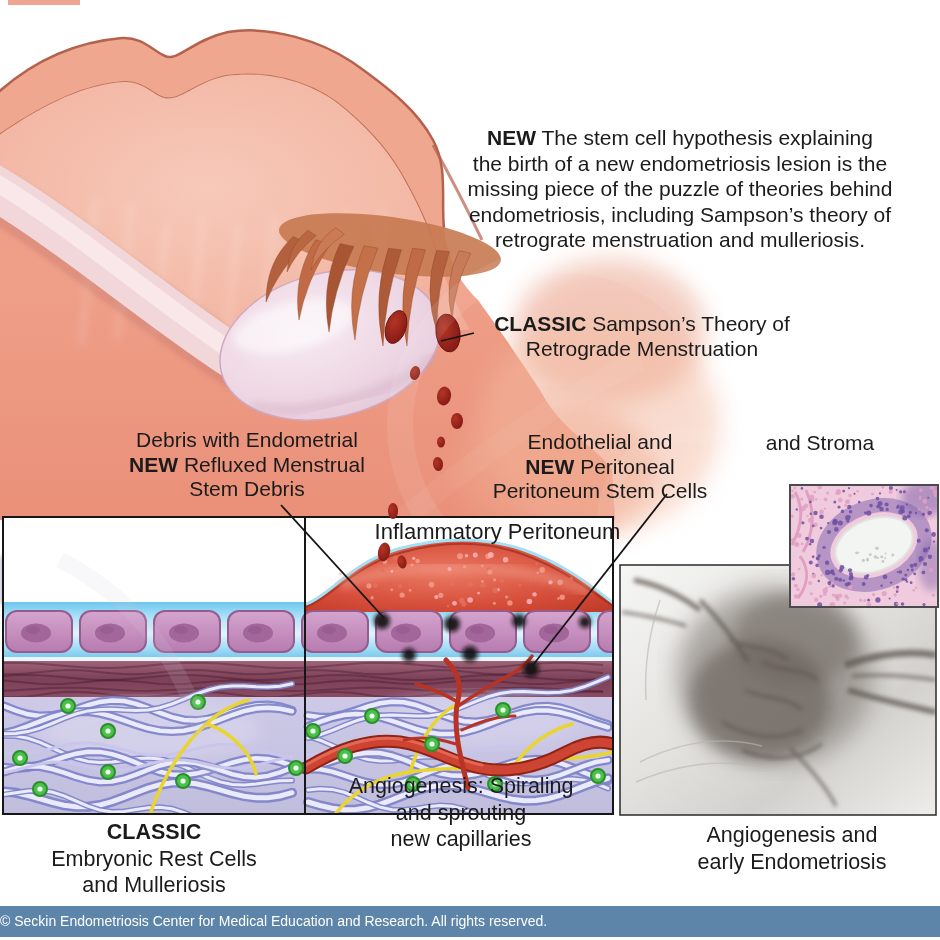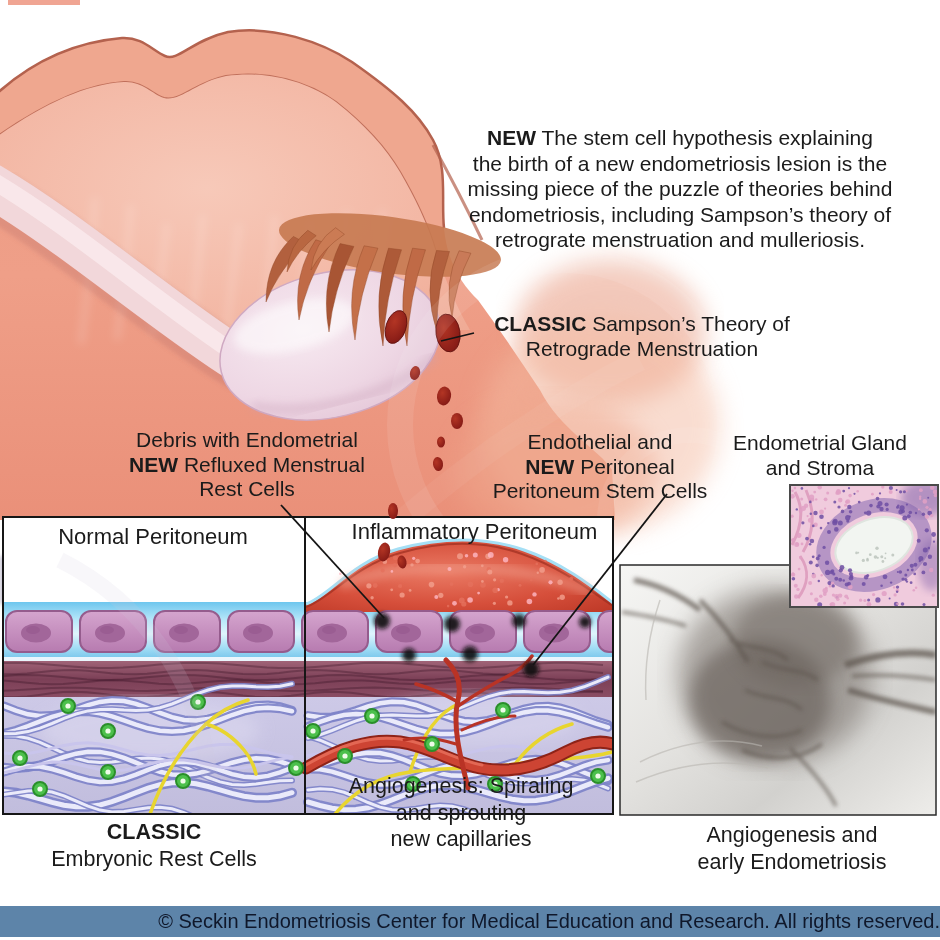--- a/index.html
+++ b/index.html
@@ -8,27 +8,27 @@
   #art{position:absolute;left:0;top:0;z-index:1;}
   .txt{position:absolute;text-align:center;color:#1b1b1b;z-index:2;}
   .ln{display:block;}
   .note{left:420px;top:125px;width:520px;font-size:21px;line-height:25.5px;}
   .classic{left:448px;top:311px;width:388px;font-size:21px;line-height:25px;}
   .refluxed{left:98px;top:428px;width:298px;font-size:21px;line-height:24.5px;}
   .peritoneal{left:452px;top:430px;width:296px;font-size:21px;line-height:24.5px;}
   .gland{left:710px;top:431px;width:220px;font-size:21px;line-height:24.5px;}
   .ptitle{font-size:22px;}
   .ptitle-normal{left:3px;top:524px;width:300px;}
-  .ptitle-inflam{left:306px;top:519px;width:337px;}
+  .ptitle-inflam{left:306px;top:519px;width:337px;padding-left:23px;}
   .cap{font-size:21.5px;line-height:26.5px;}
   .cap1{left:28px;top:819px;width:252px;}
   .cap2{left:330px;top:773px;width:262px;}
   .cap3{left:645px;top:822px;width:294px;}
   .footer{position:absolute;left:0;top:906px;width:940px;height:31px;background:#5d84a9;
-          color:#0f172a;font-size:20px;line-height:31px;text-align:right;z-index:3;}
+          color:#ffffff;font-size:14px;line-height:31px;text-align:left;z-index:3;}
   b{font-weight:bold;}
 </style>
 </head>
 <body>
 
 <div id="canvas">
 
 <svg id="art" width="940" height="940" viewBox="0 0 940 940">
   <defs>
     <linearGradient id="gradBody" x1="0" y1="0" x2="0" y2="1">
@@ -711,40 +711,39 @@
   </div>
 
   <div class="txt classic">
     <span class="ln"><b>CLASSIC</b> <span>Sampson’s Theory of</span></span>
     <span class="ln">Retrograde Menstruation</span>
   </div>
 
   <div class="txt refluxed">
     <span class="ln">Debris with Endometrial</span>
     <span class="ln"><b>NEW</b> <span>Refluxed Menstrual</span></span>
-    <span class="ln">Rest Cells</span>
+    <span class="ln">Stem Debris</span>
   </div>
 
   <div class="txt peritoneal">
     <span class="ln">Endothelial and</span>
     <span class="ln"><b>NEW</b> <span>Peritoneal</span></span>
     <span class="ln">Peritoneum Stem Cells</span>
   </div>
 
   <div class="txt gland">
-    <span class="ln">Endometrial Gland</span>
     <span class="ln">and Stroma</span>
   </div>
 
-  <div class="txt ptitle ptitle-normal">Normal Peritoneum</div>
   <div class="txt ptitle ptitle-inflam">Inflammatory Peritoneum</div>
 
   <div class="txt cap cap1">
     <span class="ln"><b>CLASSIC</b></span>
     <span class="ln">Embryonic Rest Cells</span>
+    <span class="ln">and Mulleriosis</span>
   </div>
   <div class="txt cap cap2">
     <span class="ln">Angiogenesis: Spiraling</span>
     <span class="ln">and sprouting</span>
     <span class="ln">new capillaries</span>
   </div>
   <div class="txt cap cap3">
     <span class="ln">Angiogenesis and</span>
     <span class="ln">early Endometriosis</span>
   </div>

